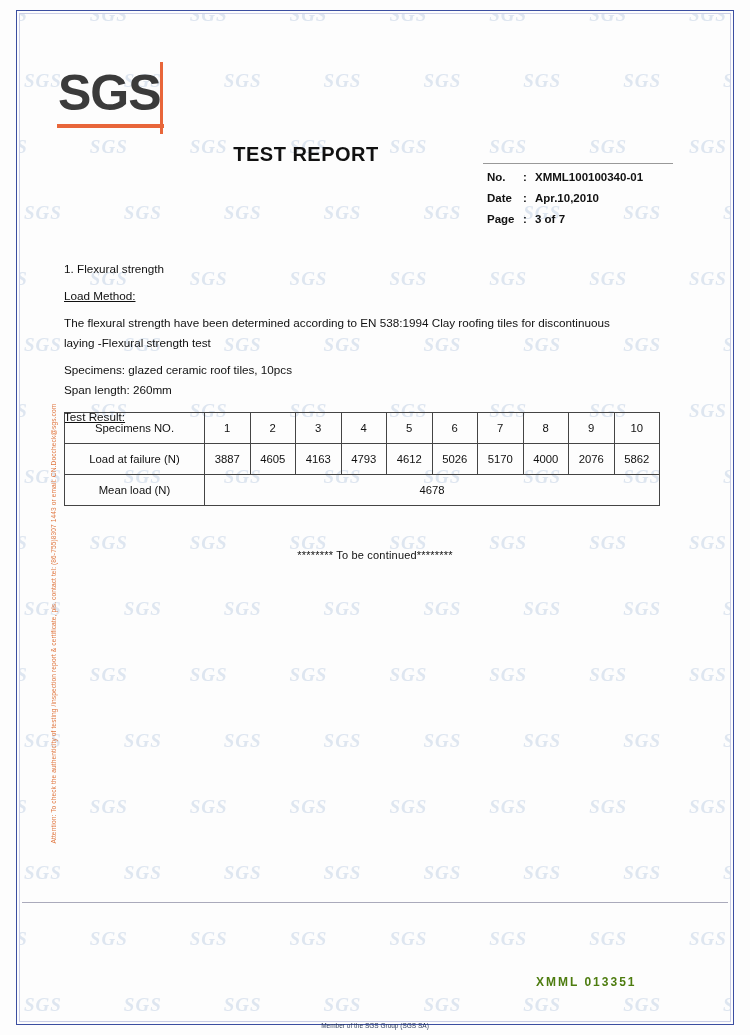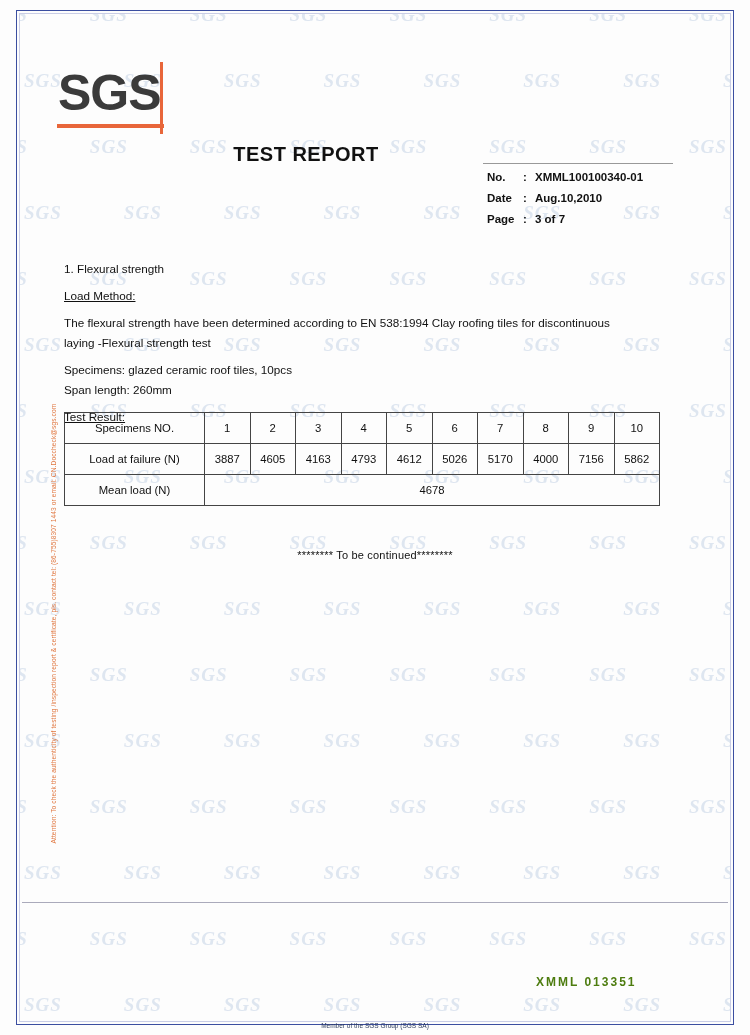--- a/index.html
+++ b/index.html
@@ -239,21 +239,21 @@
   <div class="meta-rule"></div>
   <div class="meta">
     <div class="meta-row">
       <span class="meta-label">No.</span>
       <span class="meta-colon">:</span>
       <span class="meta-val">XMML100100340-01</span>
     </div>
     <div class="meta-row">
       <span class="meta-label">Date</span>
       <span class="meta-colon">:</span>
-      <span class="meta-val">Aug.10,2010</span>
+      <span class="meta-val">Apr.10,2010</span>
     </div>
     <div class="meta-row">
       <span class="meta-label">Page</span>
       <span class="meta-colon">:</span>
       <span class="meta-val">3 of 7</span>
     </div>
   </div>
 
   <div class="vtext">Attention: To check the authenticity of testing /inspection report &amp; certificate, pls. contact tel: (86-755)8307 1443 or email: CN.Doccheck@sgs.com</div>
 
@@ -288,21 +288,21 @@
         <tr>
           <td class="rowhead">Load at failure (N)</td>
           <td>3887</td>
           <td>4605</td>
           <td>4163</td>
           <td>4793</td>
           <td>4612</td>
           <td>5026</td>
           <td>5170</td>
           <td>4000</td>
-          <td>7156</td>
+          <td>2076</td>
           <td>5862</td>
         </tr>
         <tr>
           <td class="rowhead">Mean load (N)</td>
           <td colspan="10">4678</td>
         </tr>
       </tbody>
   </table>
 
   <div class="continued">******** To be continued********</div>

